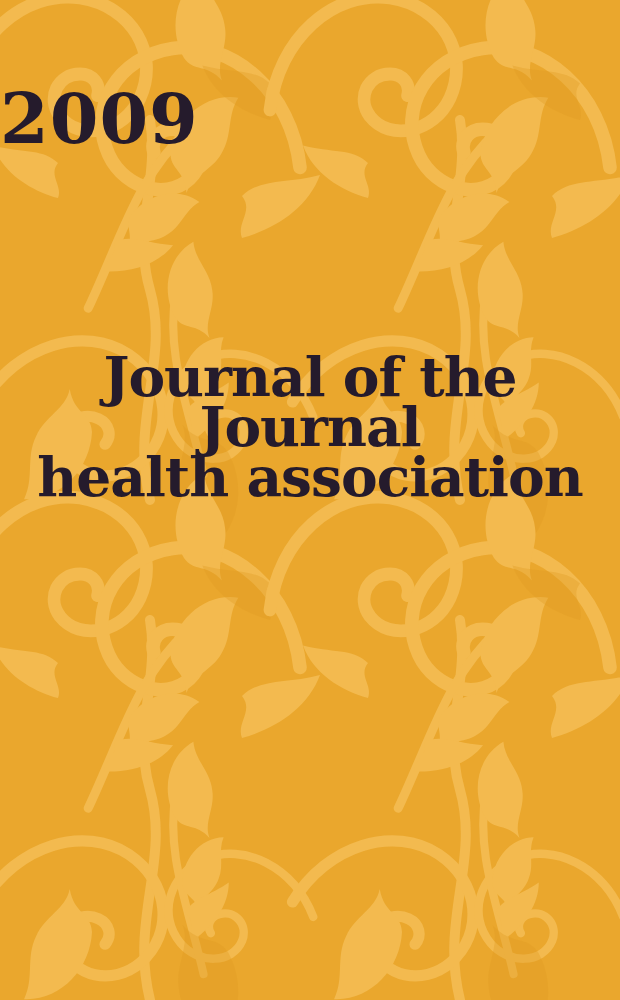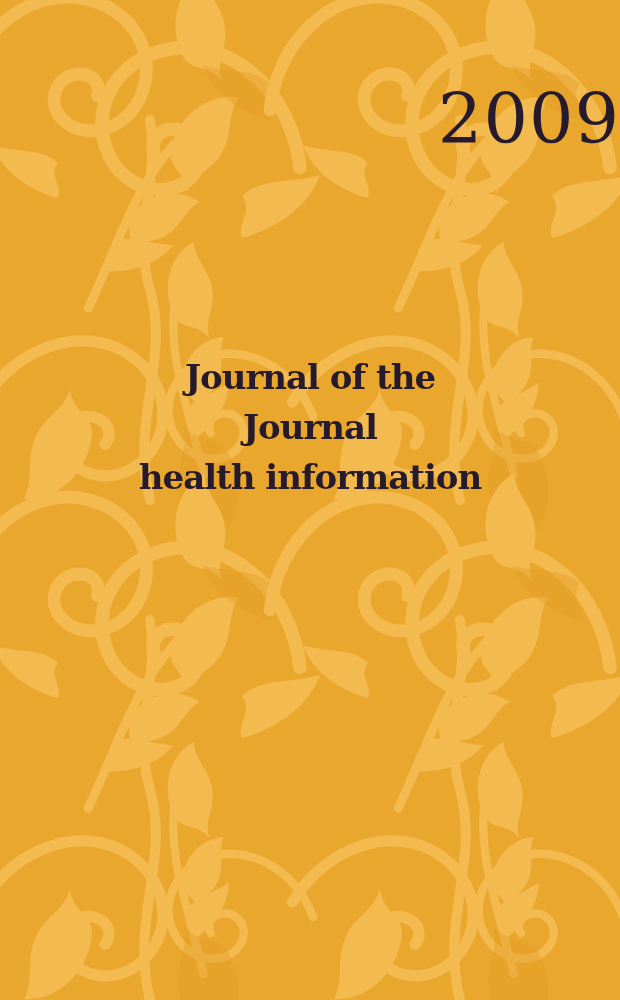--- a/index.html
+++ b/index.html
@@ -17,29 +17,29 @@
     overflow:hidden;
     font-family:"DejaVu Serif","Liberation Serif",serif;
   }
   .damask{position:absolute;inset:0;display:block;}
   .m{fill:var(--pattern-color);stroke:none;}
   .d{fill:var(--pattern-deep);stroke:none;opacity:.35;}
   .s{fill:none;stroke:var(--pattern-color);stroke-linecap:round;}
   .textlayer{position:absolute;inset:0;color:var(--ink);}
   .year{
     position:absolute;top:84px;left:0;width:100%;
-    text-align:right;
-    font-size:70px;line-height:1;font-weight:400;
+    text-align:left;
+    font-size:70px;line-height:1;font-weight:700;
     letter-spacing:1px;
   }
   .title{
     position:absolute;top:352px;left:0;width:100%;
     text-align:center;
     font-weight:700;
-    font-size:34px;line-height:50px;
+    font-size:55px;line-height:50px;
     letter-spacing:-1px;
   }
   .title .line{display:block;}
   .vol-line{display:block;}
   .numero{font-size:0.72em;margin-left:12px;}
   .issue{margin-left:2px;}
 </style>
 </head>
 <body>
 
@@ -96,17 +96,17 @@
     <use href="#tile" transform="translate(310,500)"></use>
   </svg>
 
   <div class="textlayer">
 
     <div class="year">2009</div>
 
     <div class="title">
       <span class="line">Journal of the</span>
       <span class="line">Journal</span>
-      <span class="line">health information</span>
+      <span class="line">health association</span>
     </div>
 
   </div>
 </div>
 
 </body></html>

